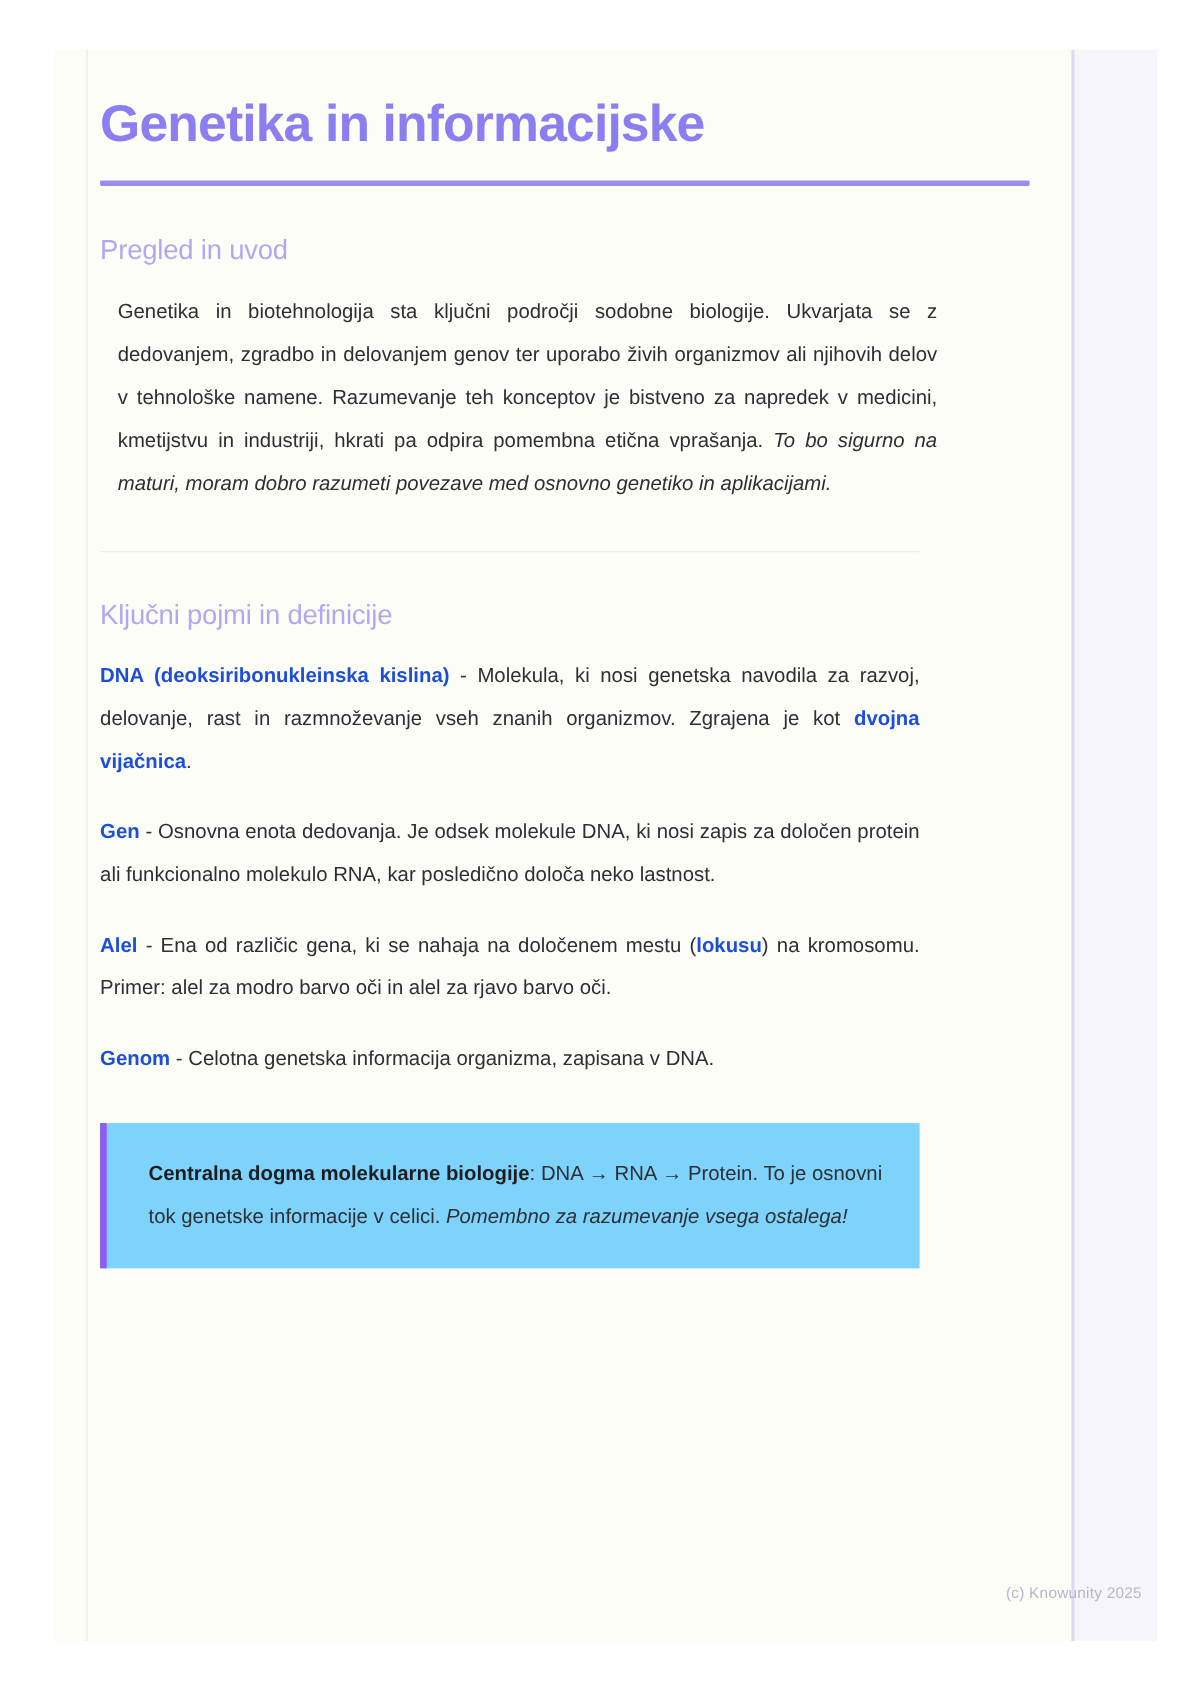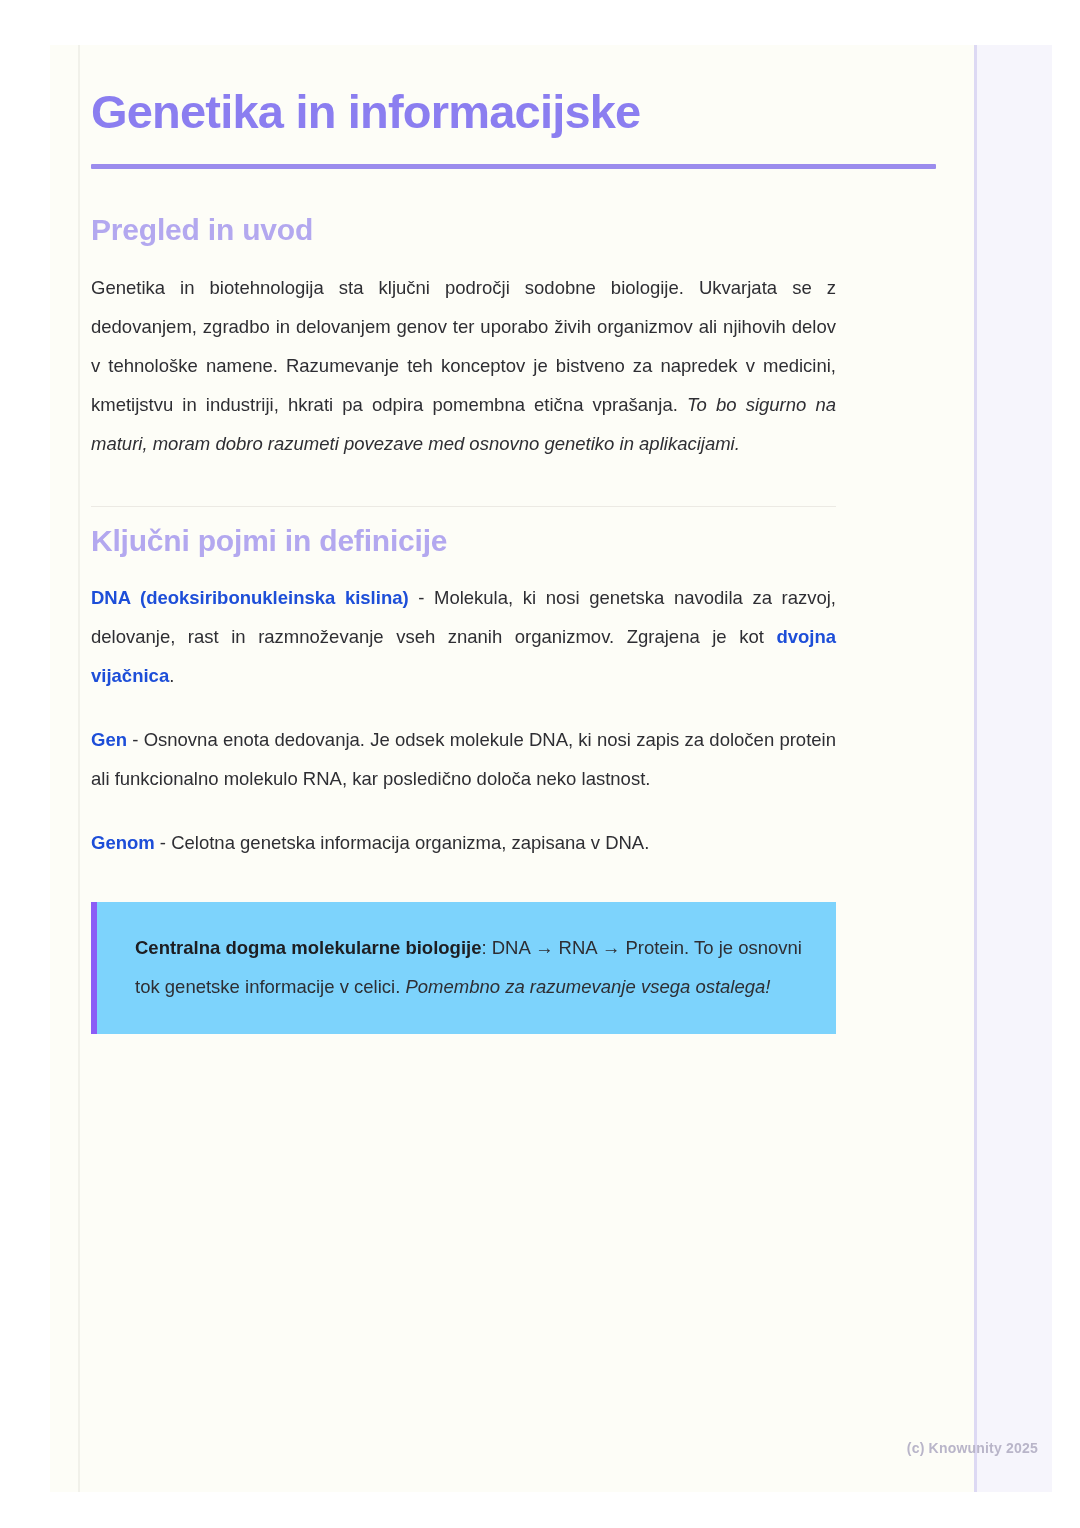--- a/index.html
+++ b/index.html
@@ -77,44 +77,44 @@
   .title-rule {
     margin-top: 25px;
     width: 845px;
     height: 5px;
     background: #9b8ced;
     border-radius: 1px;
   }
 
   .section-heading {
     margin: 0;
-    font-size: 30px;
-    font-weight: 700;
+    font-size: 25px;
+    font-weight: 400;
     letter-spacing: -0.2px;
     color: #b3a8ef;
   }
   .section-heading.h-overview { margin-top: 44px; }
-  .section-heading.h-keyterms { margin-top: 17px; }
+  .section-heading.h-keyterms { margin-top: 43px; }
 
   .section-divider {
     margin-top: 43px;
     width: 745px;
     height: 1px;
     background: #eceae4;
   }
 
   p.body {
     margin: 0;
     font-size: 18.5px;
     line-height: 39px;
     color: #2e2e33;
     text-align: justify;
     width: 745px;
   }
-  p.intro { margin-top: 21px; }
+  p.intro { margin-top: 21px; margin-left: 16px; }
   p.term  { margin-top: 25px; }
   p.term.first { margin-top: 20px; }
 
   p.body b, p.body strong { font-weight: 700; color: #1d4ed8; }
   p.body i, p.body em { font-style: italic; }
 
   
   .callout {
     margin-top: 40px;
     width: 745px;
@@ -134,21 +134,20 @@
   .callout i { font-style: italic; }
 
   .footer {
     position: absolute;
     right: 14px;
     bottom: 36px;
     font-size: 14px;
     color: #b9b5c9;
     letter-spacing: 0.2px;
     white-space: nowrap;
-    font-weight: bold;
   }
 </style>
 </head>
 <body>
 
 <div class="sheet">
 
   <div class="margin-rule-left"></div>
   <div class="gutter-rule"></div>
   <div class="gutter"></div>
@@ -170,20 +169,23 @@
     <h2 class="section-heading h-keyterms">Ključni pojmi in definicije</h2>
 
     <p class="body term first">
       <b>DNA (deoksiribonukleinska kislina)</b><span> - Molekula, ki nosi genetska navodila za razvoj, delovanje, rast in razmnoževanje vseh znanih organizmov. Zgrajena je kot </span><b>dvojna vijačnica</b><span>.</span>
     </p>
 
     <p class="body term">
       <b>Gen</b><span> - Osnovna enota dedovanja. Je odsek molekule DNA, ki nosi zapis za določen protein ali funkcionalno molekulo RNA, kar posledično določa neko lastnost.</span>
     </p>
 
+    <p class="body term">
+      <b>Alel</b><span> - Ena od različic gena, ki se nahaja na določenem mestu (</span><b>lokusu</b><span>) na kromosomu. Primer: alel za modro barvo oči in alel za rjavo barvo oči.</span>
+    </p>
 
     <p class="body term">
       <b>Genom</b><span> - Celotna genetska informacija organizma, zapisana v DNA.</span>
     </p>
 
 
 
     <div class="callout">
       <p>
         <b>Centralna dogma molekularne biologije</b><span>: DNA → RNA → Protein. To je osnovni tok genetske informacije v celici. </span><i>Pomembno za razumevanje vsega ostalega!</i>

